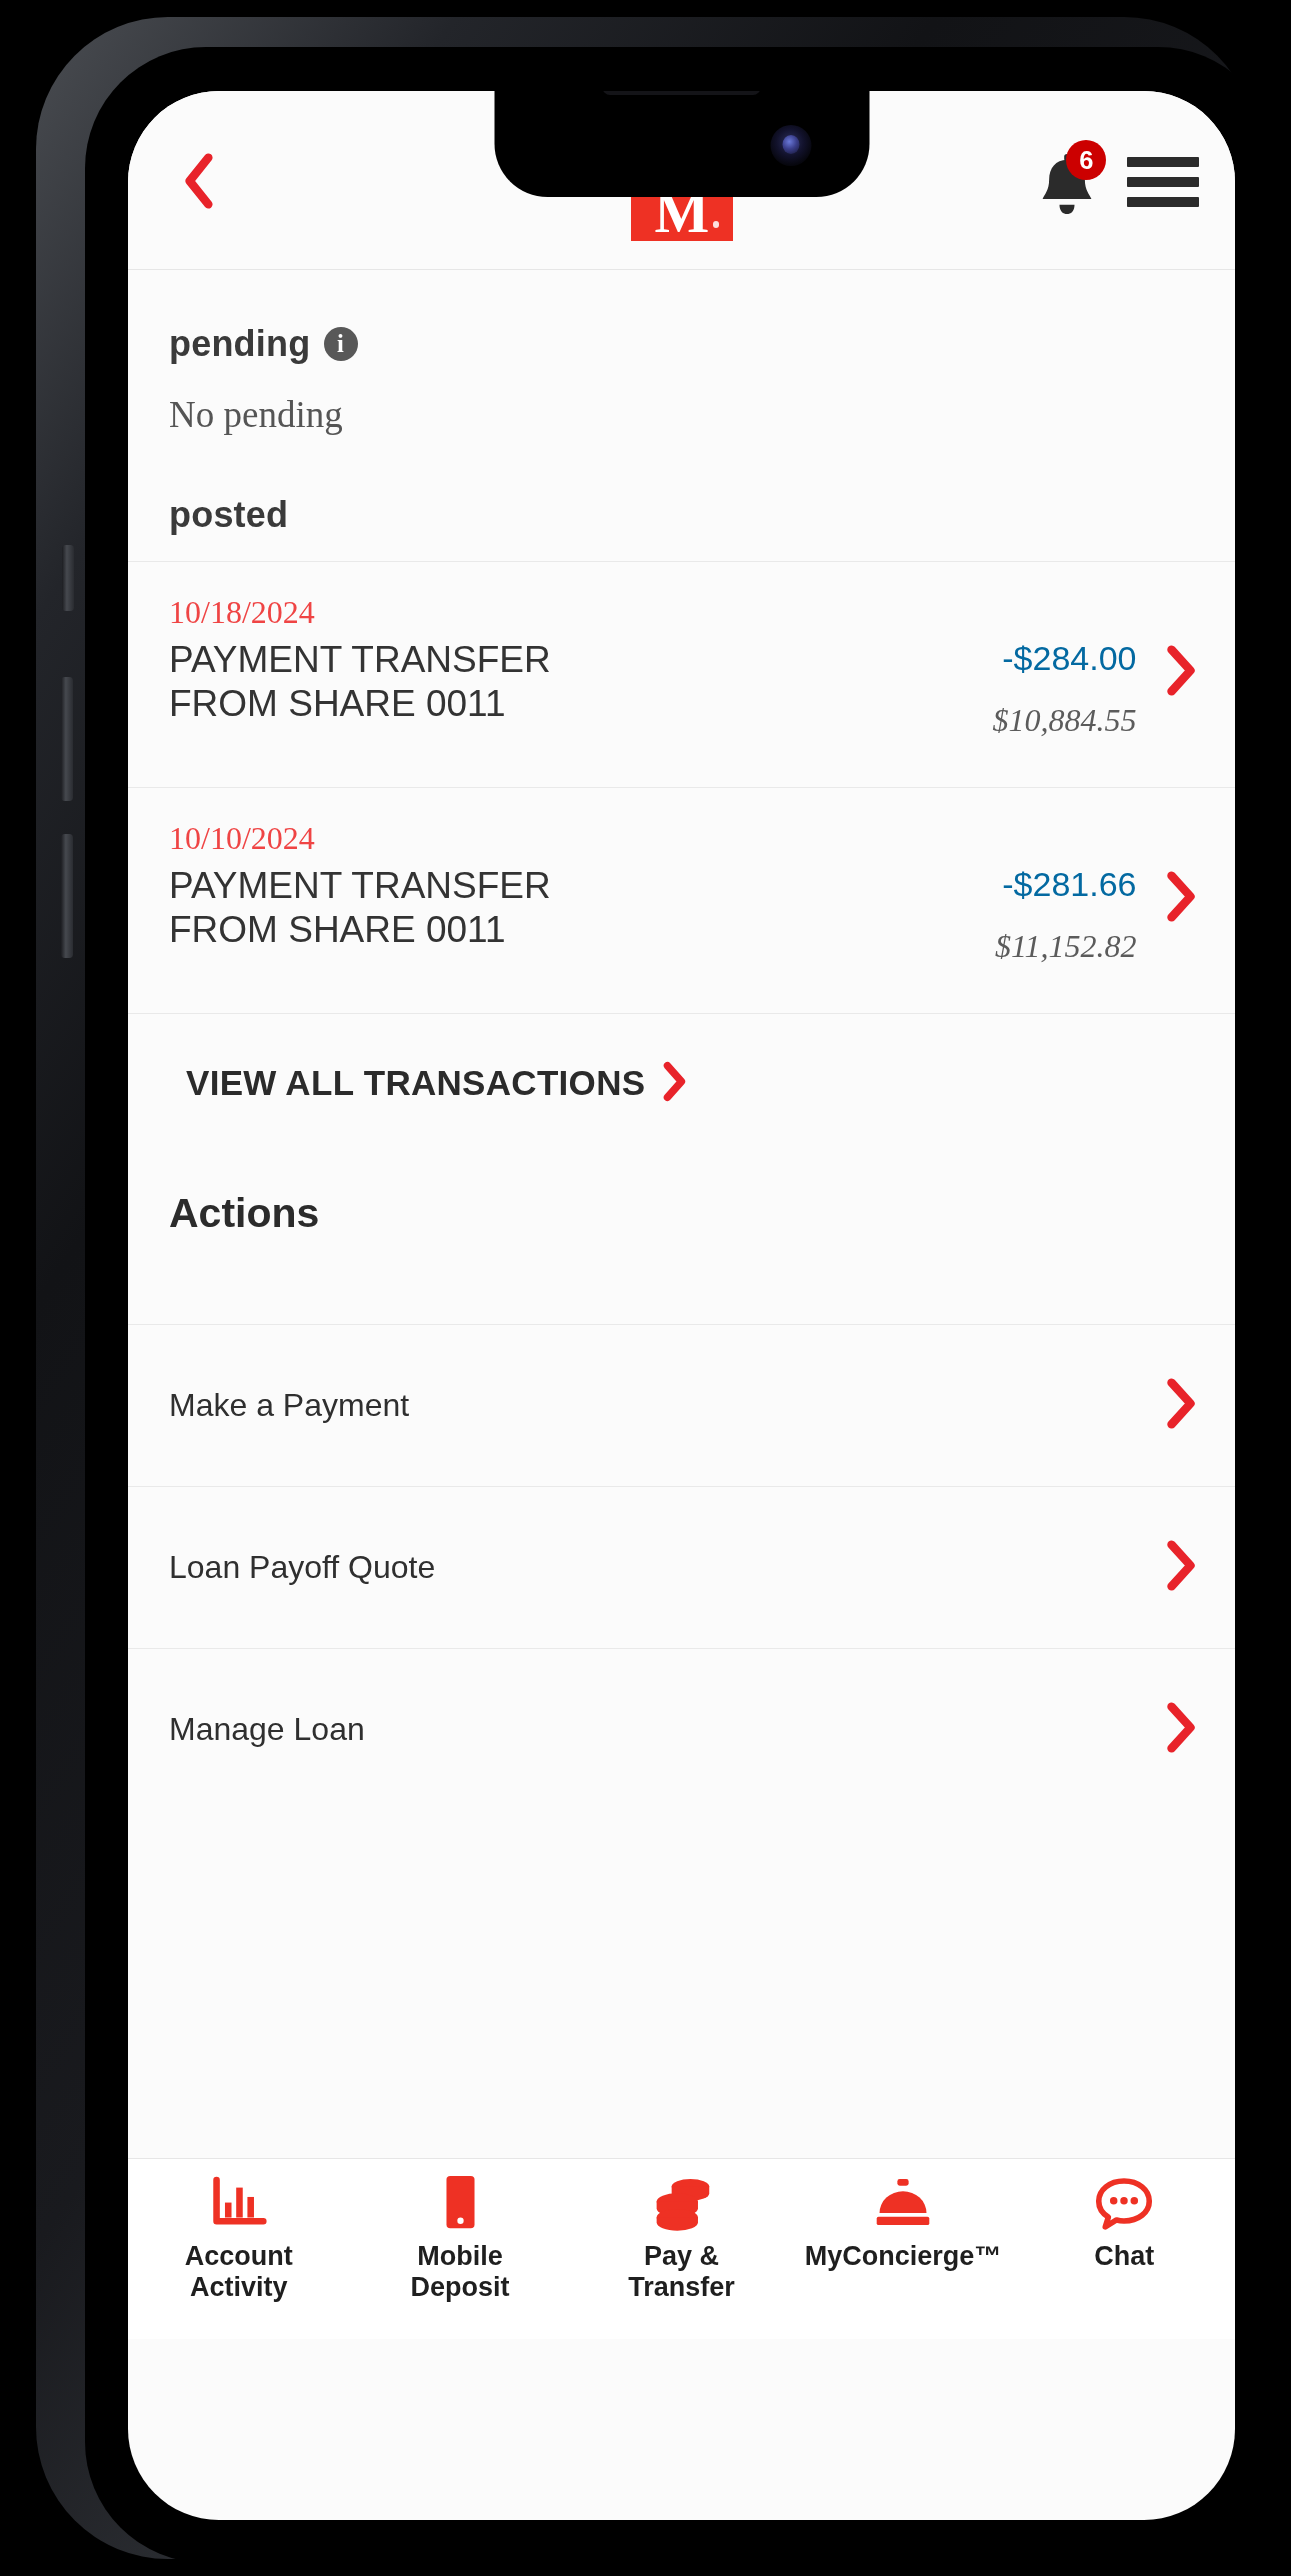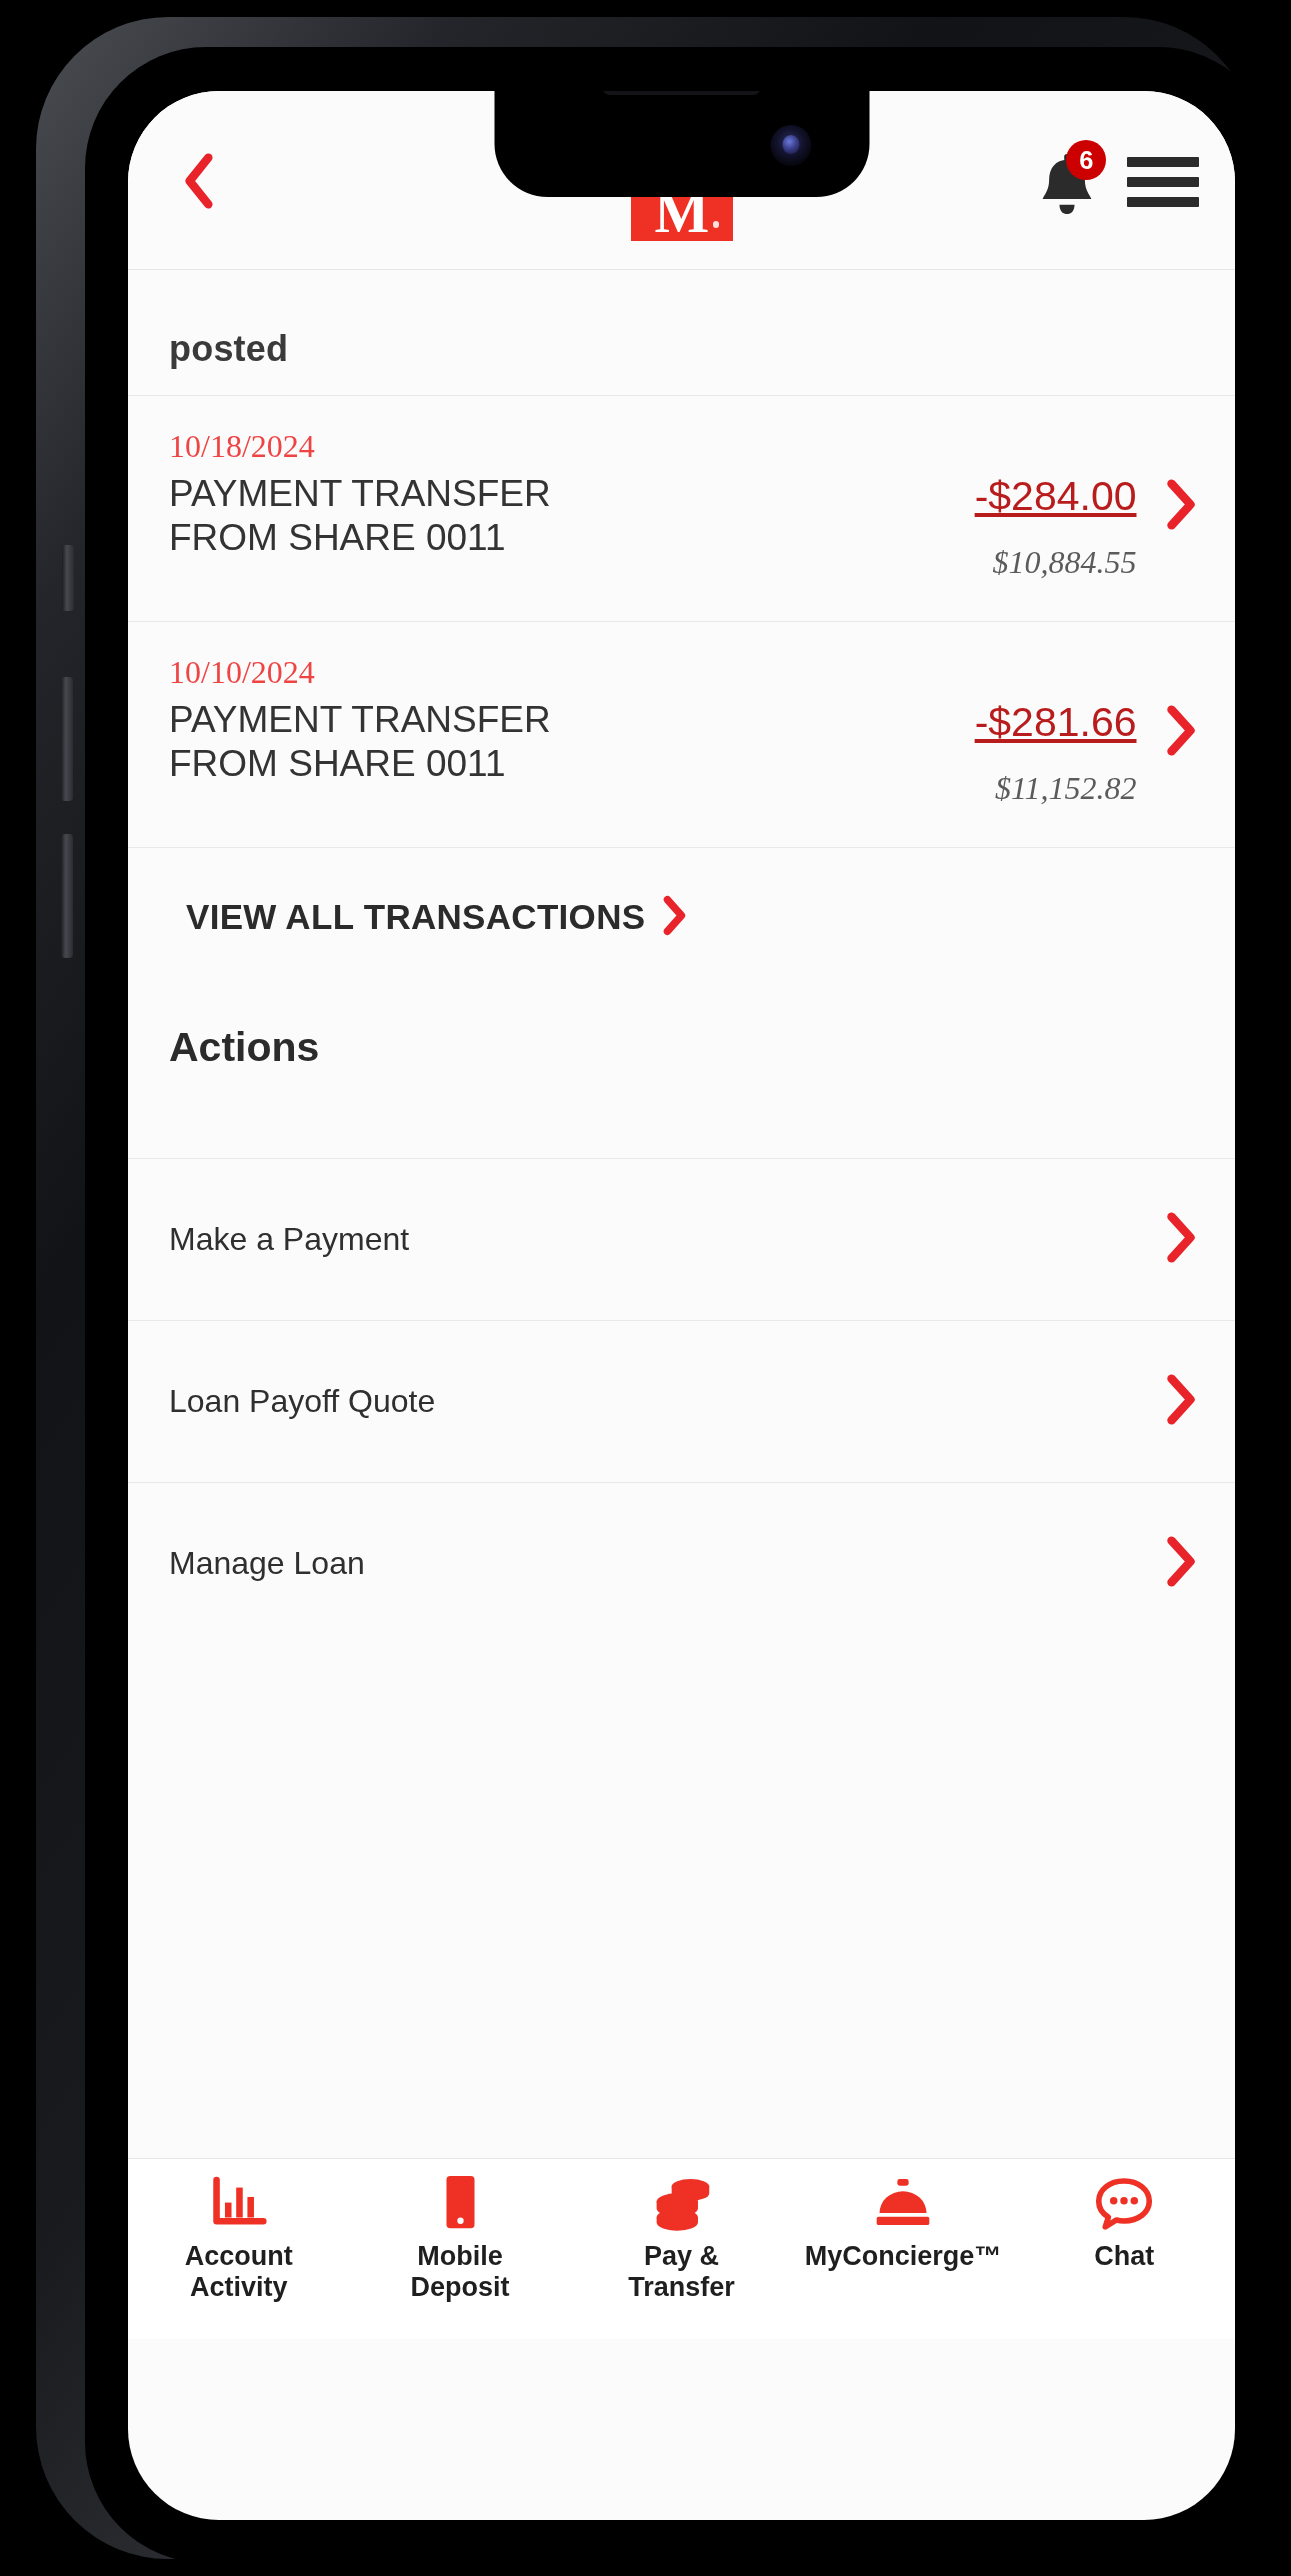--- a/index.html
+++ b/index.html
@@ -253,24 +253,23 @@
     max-width: 490px;
   }
   .tx-right {
     flex: 0 0 auto;
     display: flex;
     align-items: flex-start;
     padding-top: 45px;
   }
   .tx-amounts { text-align: right; min-width: 236px; }
   .tx-amount {
-    font-size: 41px;
-    color: #b91c1c;
+    font-size: 34px;
+    color: #0369a1;
     white-space: nowrap;
-    text-decoration: underline;
   }
   .tx-balance {
     margin-top: 24.5px;
     font-family: "Liberation Serif", serif;
     font-style: italic;
     font-size: 32px;
     color: #5b5b5b;
     white-space: nowrap;
   }
   .row-chevron {
@@ -397,20 +396,27 @@
         <div id="menu-button">
           <span></span>
           <span></span>
           <span></span>
         </div>
       </div>
     </div>
 
     <div id="content">
 
+      <div id="pending-section">
+        <div class="section-title">
+          <span>pending</span>
+          <span id="info-icon">i</span>
+        </div>
+        <div id="no-pending-text">No pending</div>
+      </div>
 
       <div id="posted-header">
         <div class="section-title">
           <span>posted</span>
         </div>
       </div>
 
       <div class="tx-row">
         <div class="tx-left">
           <div class="tx-date">10/18/2024</div>

